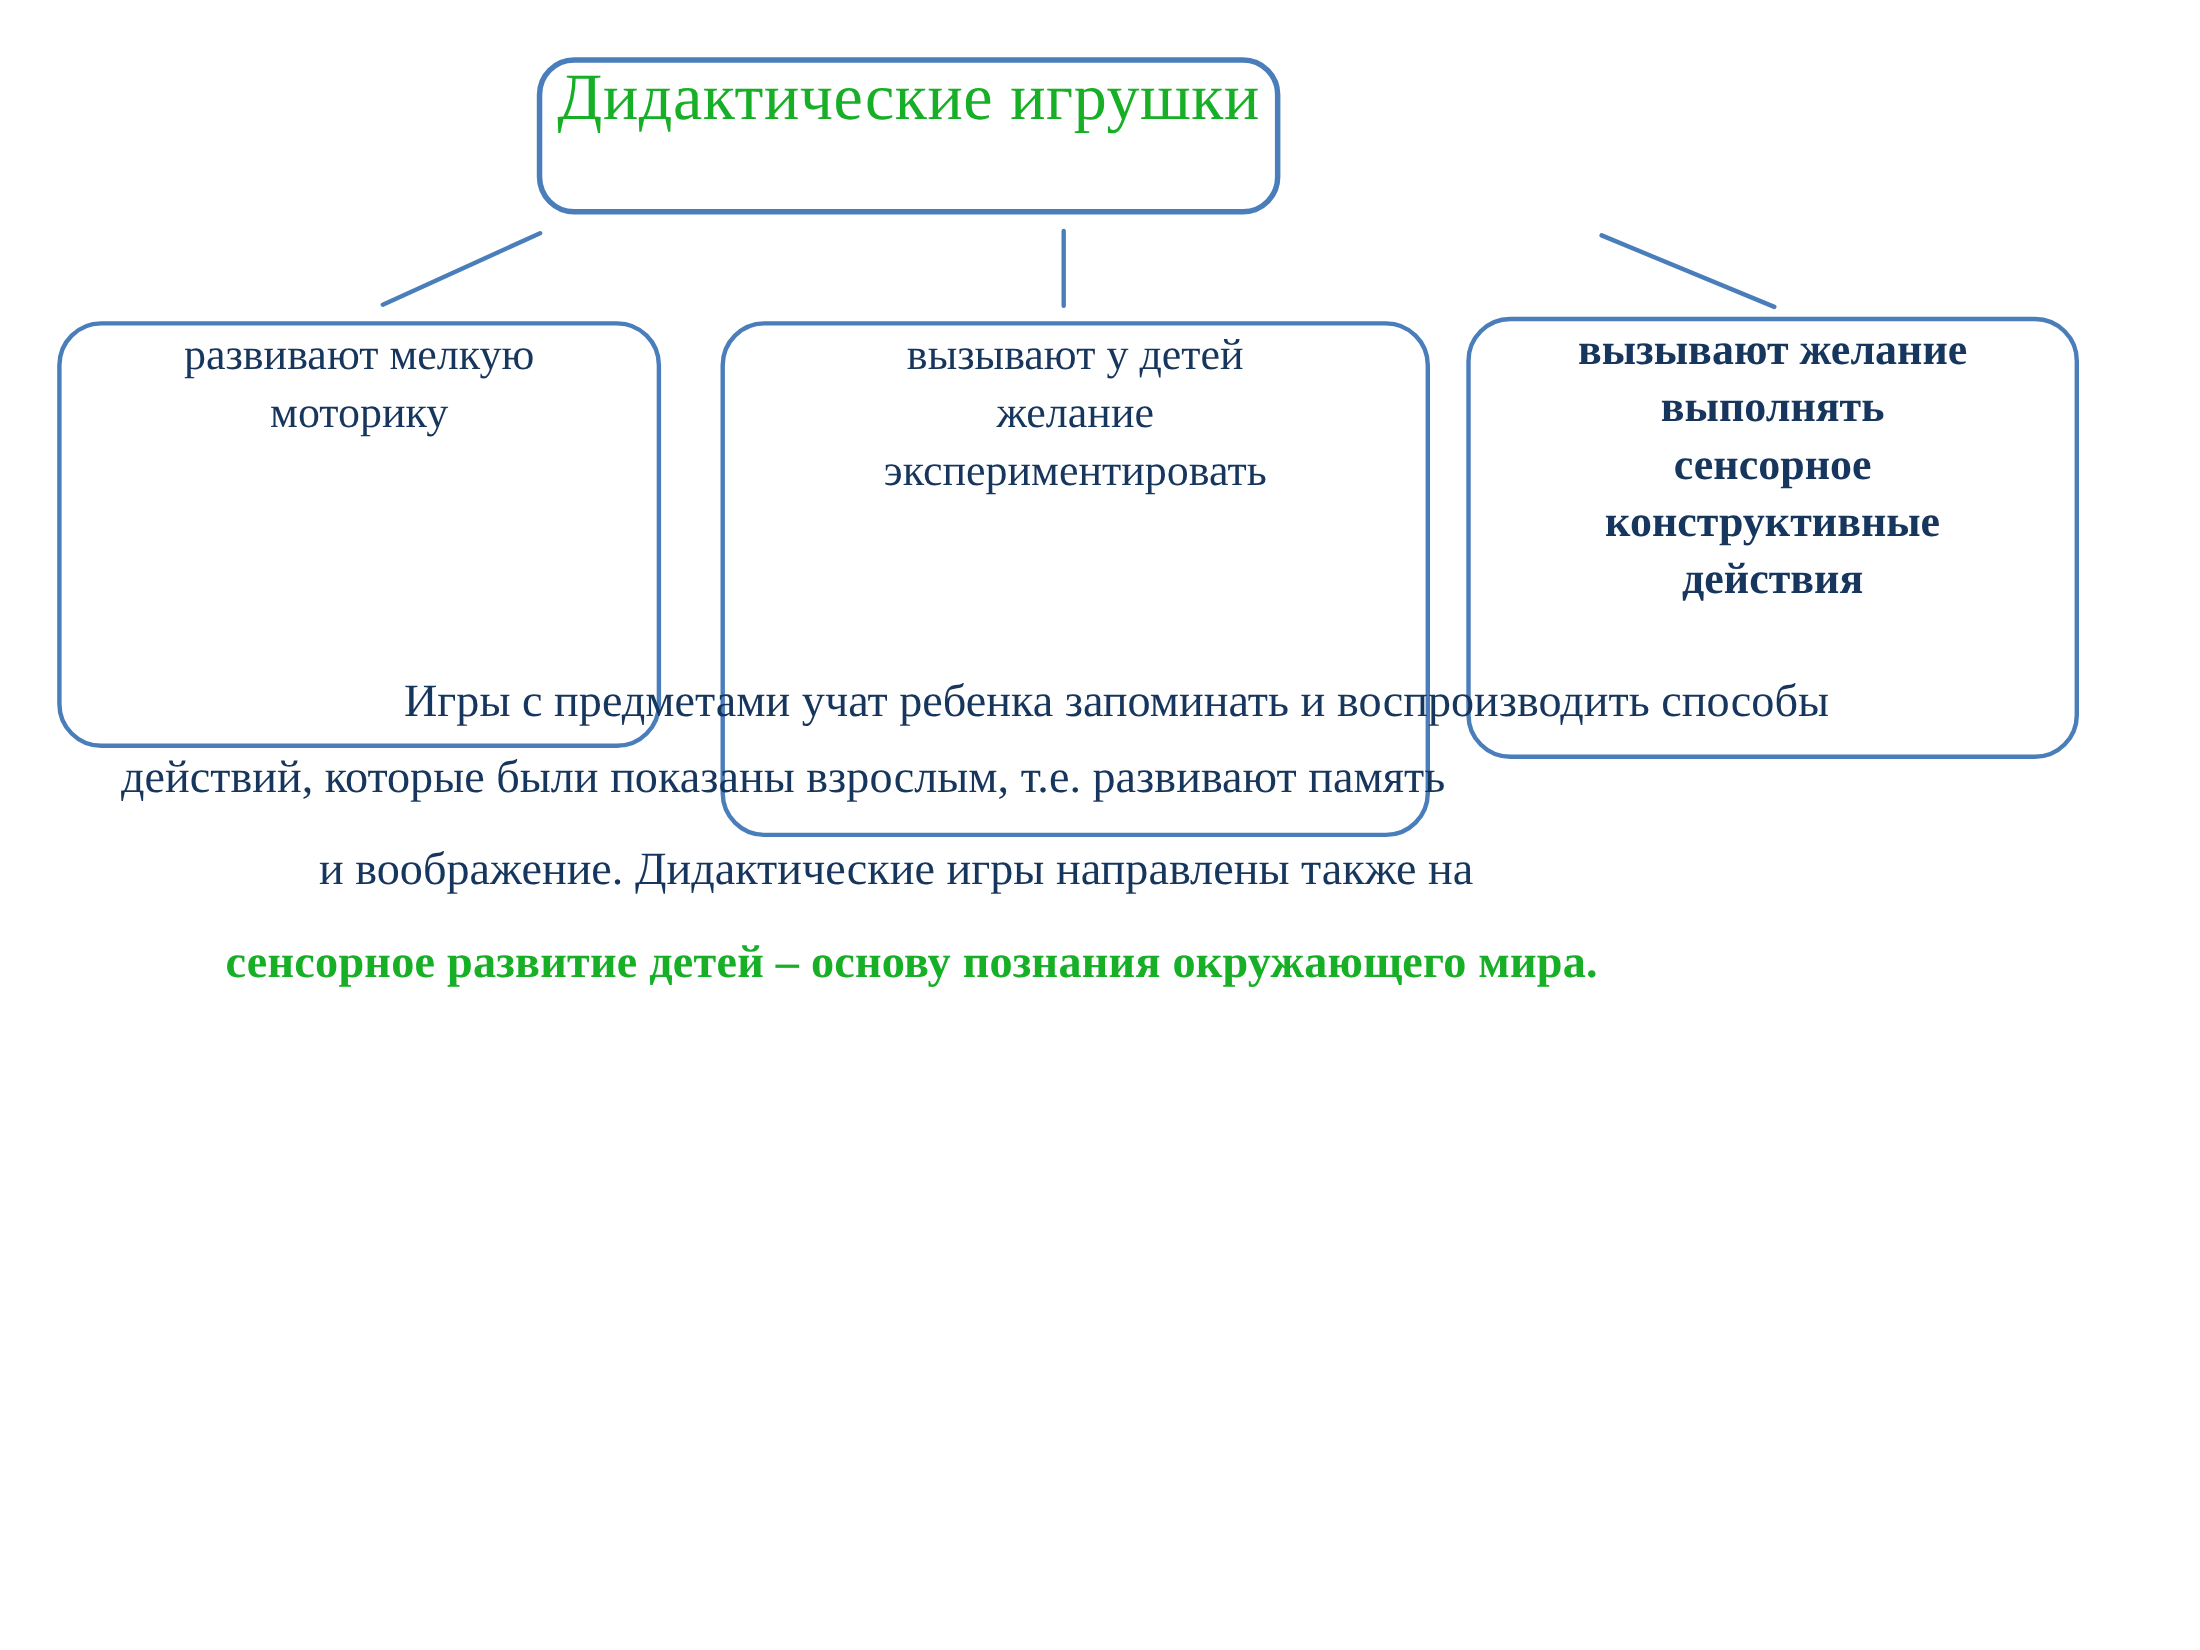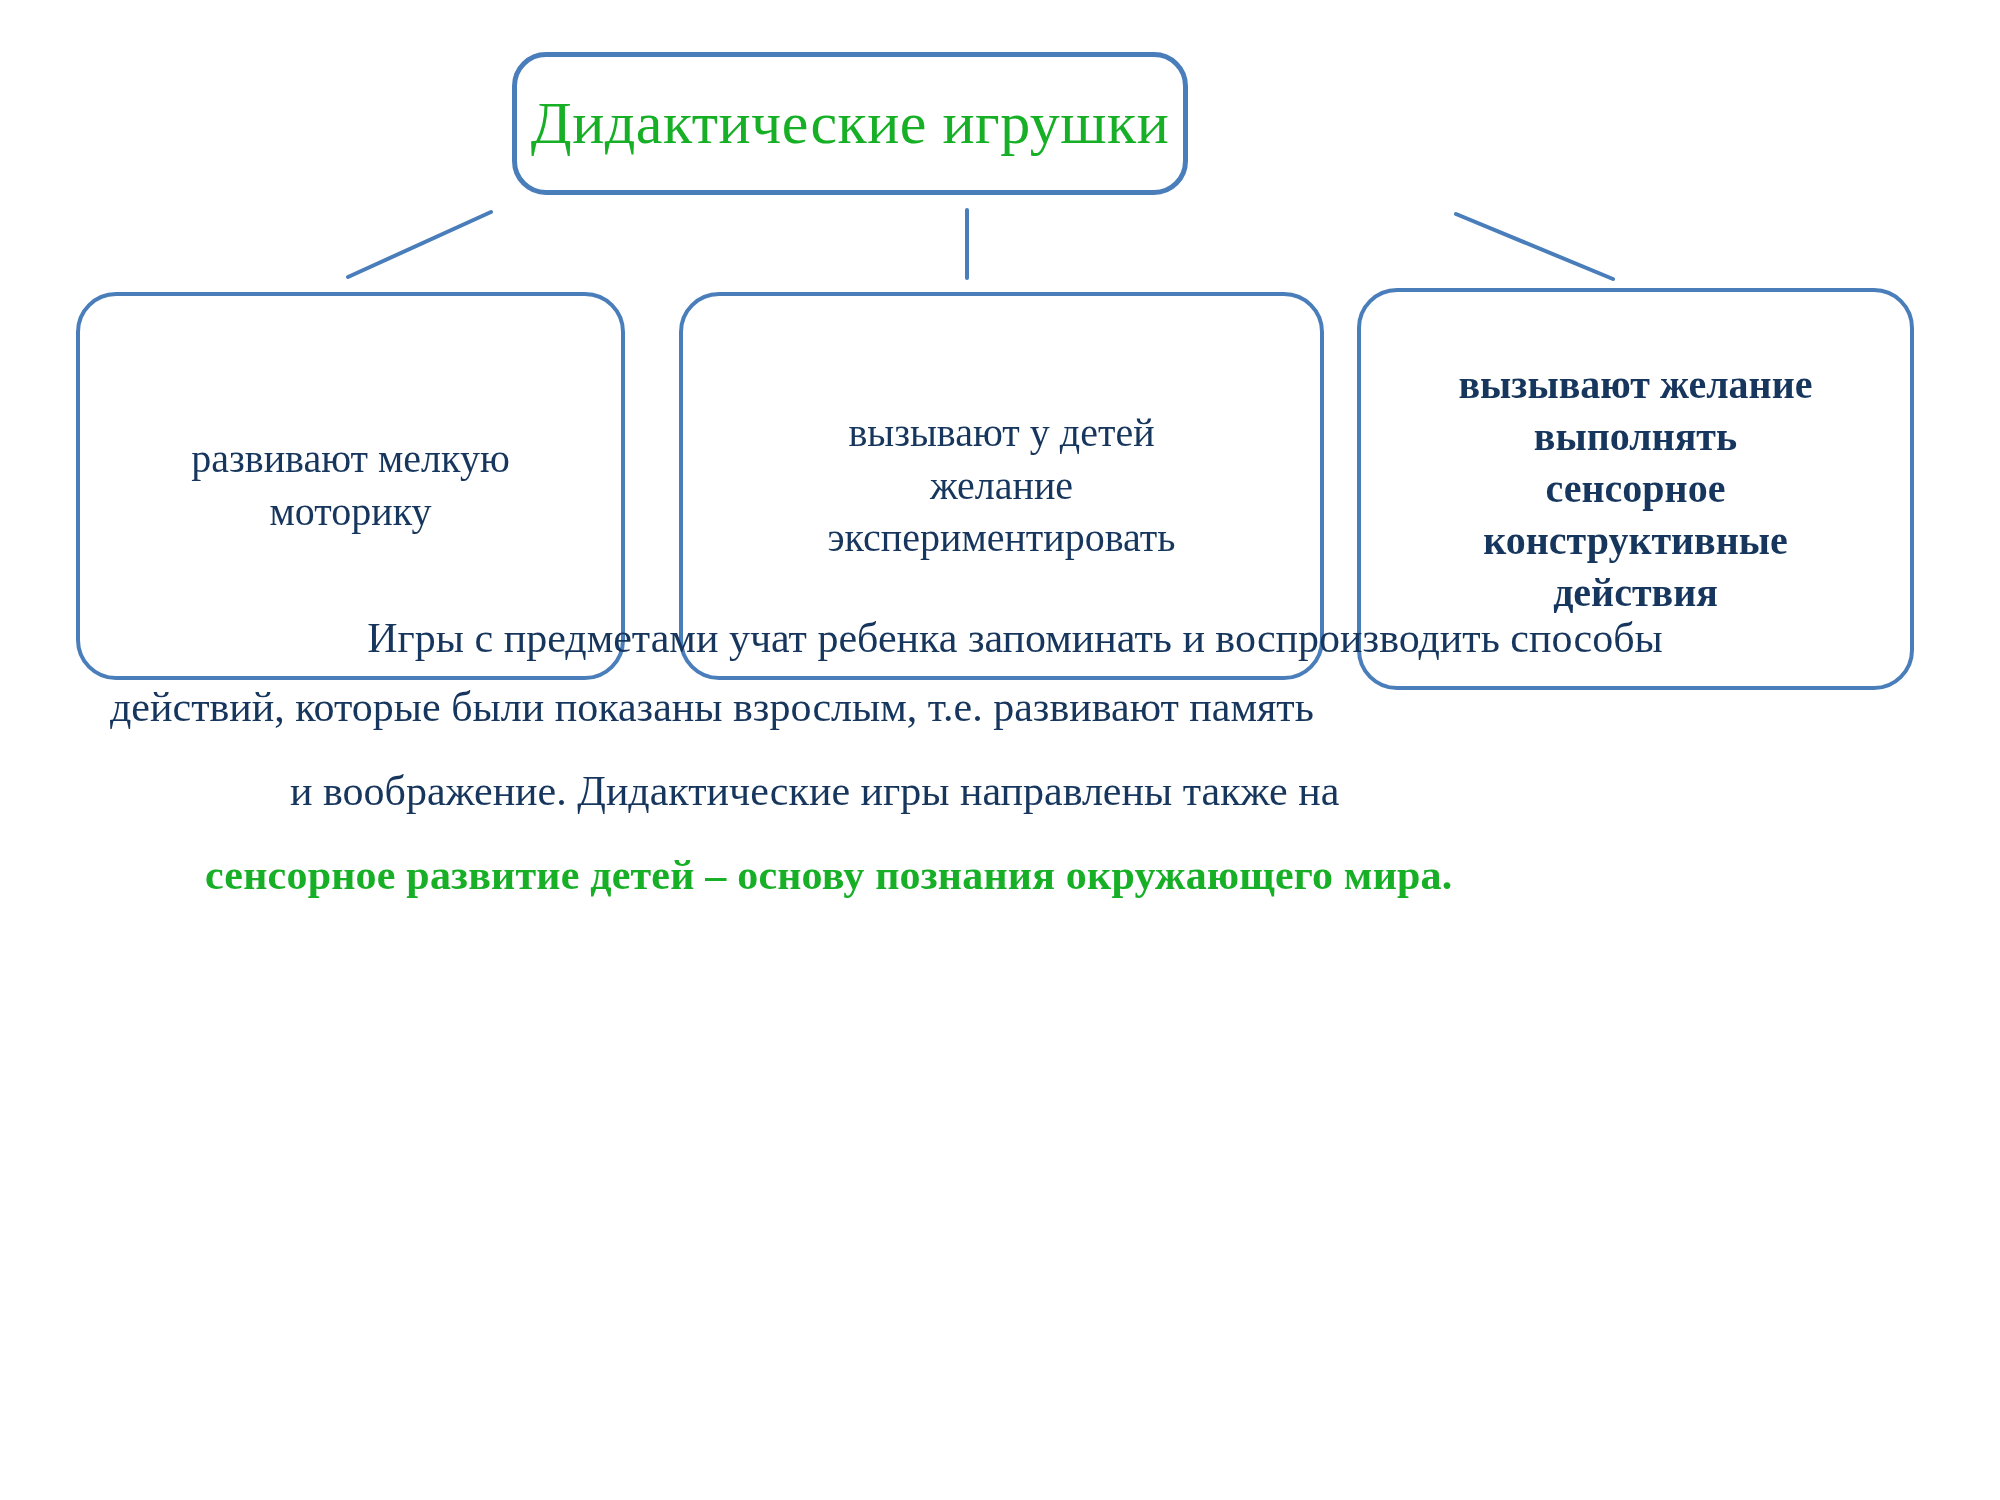--- a/index.html
+++ b/index.html
@@ -33,24 +33,23 @@
   }
 
   
   .node {
     position: absolute;
     box-sizing: border-box;
     background: #ffffff;
     border: 4px solid #4a7ebb;
     border-radius: 40px;
     display: flex;
-    align-items: center;
+    align-items: flex-start;
     justify-content: center;
     text-align: center;
-    margin-left: 24px;
   }
 
   #title-box {
     left: 488px;
     top: 52px;
     width: 676px;
     height: 143px;
     border-radius: 34px;
     border-width: 5px;
   }
@@ -65,21 +64,21 @@
   #box-left {
     left: 52px;
     top: 292px;
     width: 549px;
     height: 388px;
   }
   #box-middle {
     left: 655px;
     top: 292px;
     width: 645px;
-    height: 388px;
+    height: 469px;
   }
   #box-right {
     left: 1333px;
     top: 288px;
     width: 557px;
     height: 402px;
     font-weight: bold;
   }
 
   .node-text {

